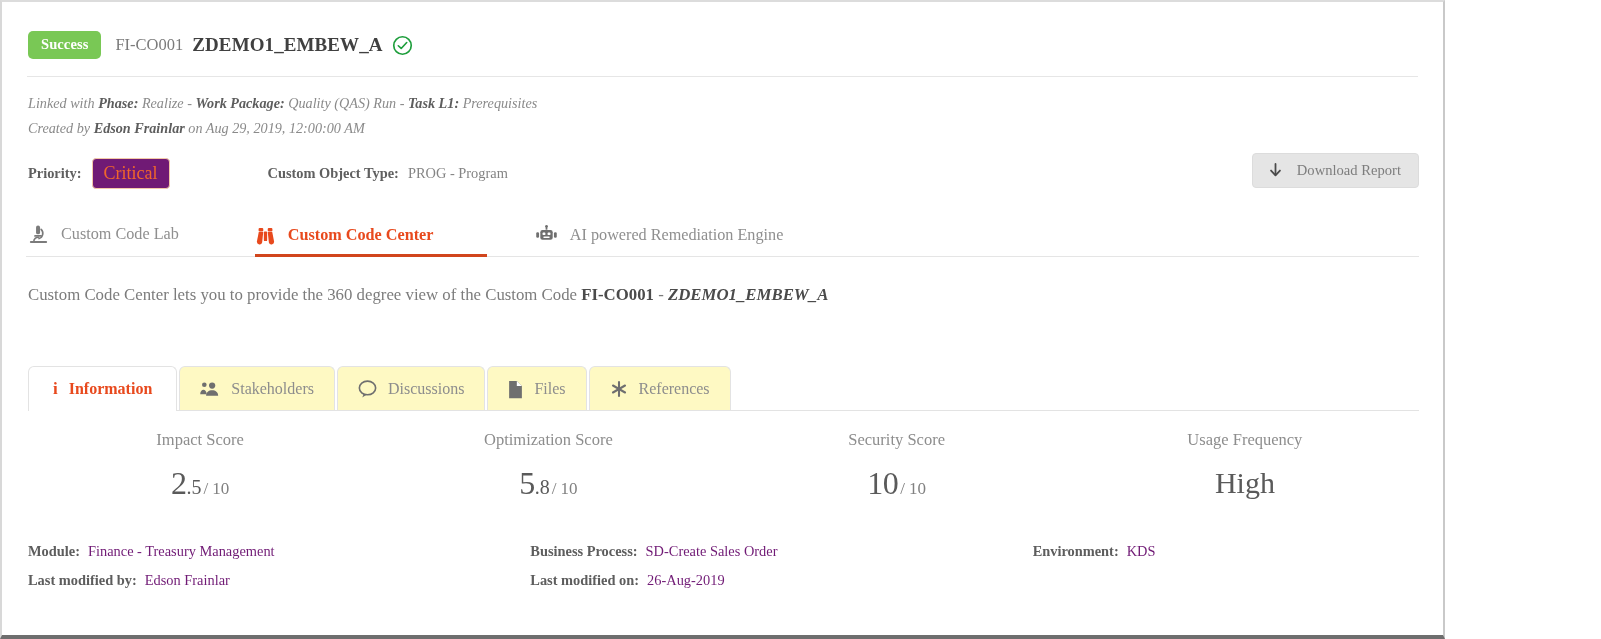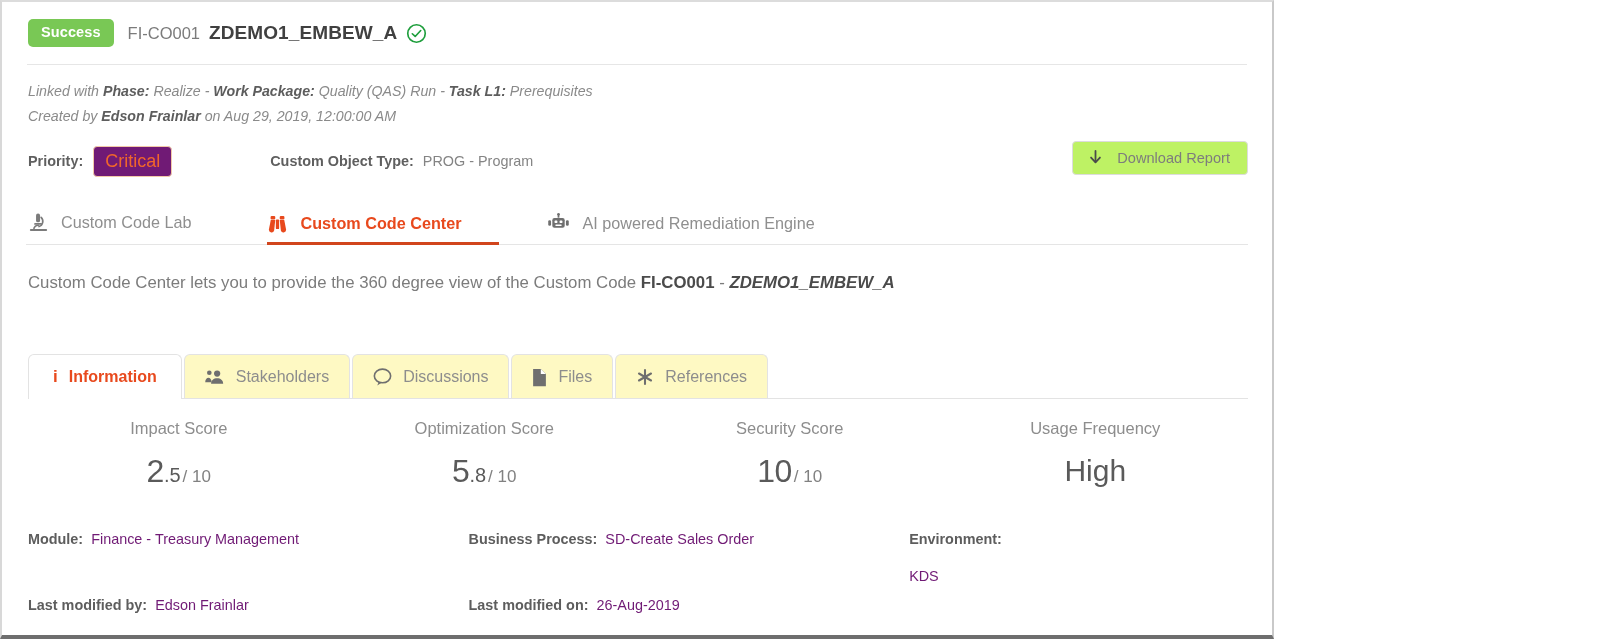--- a/index.html
+++ b/index.html
@@ -5,28 +5,29 @@
   * { box-sizing: border-box; margin: 0; padding: 0; }
   html, body {
     width: 1601px;
     height: 639px;
     background: #ffffff;
     font-family: "Liberation Sans", sans-serif;
     overflow: hidden;
   }
   #page {
     position: relative;
-    width: 1274px;
+    width: 1445px;
     height: 639px;
     background: #ffffff;
     border-left: 2px solid #d8d8d8;
     border-top: 2px solid #dcdcdc;
     border-right: 2px solid #c9c9c9;
     border-bottom: 4px solid #6e6e6e;
-    padding: 0 24px;
+    padding: 12px 24px;
+    font-family: Liberation Serif, serif;
   }
 
   
   .header-row {
     display: flex;
     align-items: center;
     height: 62px;
     padding-left: 2px;
     gap: 14px;
   }
@@ -91,21 +92,21 @@
   }
   .download-btn {
     position: absolute;
     right: 0;
     top: 4px;
     display: inline-flex;
     align-items: center;
     gap: 14px;
     border: 1px solid #dcdcdc;
     border-radius: 4px;
-    background: #bef264;
+    background: #e5e5e5;
     padding: 8px 17px 8px 15px;
     font-size: 14.6px;
     color: #7d7d7d;
   }
   .download-btn .dl-icon { color: #4a4a4a; font-size: 15px; display: inline-flex; }
 
   
   .top-tabs {
     display: flex;
     align-items: flex-end;
@@ -226,21 +227,21 @@
     margin-top: 28px;
     padding-left: 2px;
     height: 62px;
   }
   .det-row { display: flex; line-height: 29px; }
   .det-item { display: flex; align-items: baseline; gap: 8px; white-space: nowrap; }
   .det-label { font-size: 14.4px; color: #5d5d5d; font-weight: 700; }
   .det-value { font-size: 14.4px; color: #701a75; }
   .col-a { width: 520px; }
   .col-b { width: 520px; }
-  .col-c { width: 400px; flex-direction: column; }
+  .col-c { width: 400px; }
 </style>
 </head>
 <body>
 
 <div id="page">
 
   <div class="header-row">
     <span class="status-badge">Success</span>
     <div class="title-line">
       <span class="title-code">FI-CO001</span>

